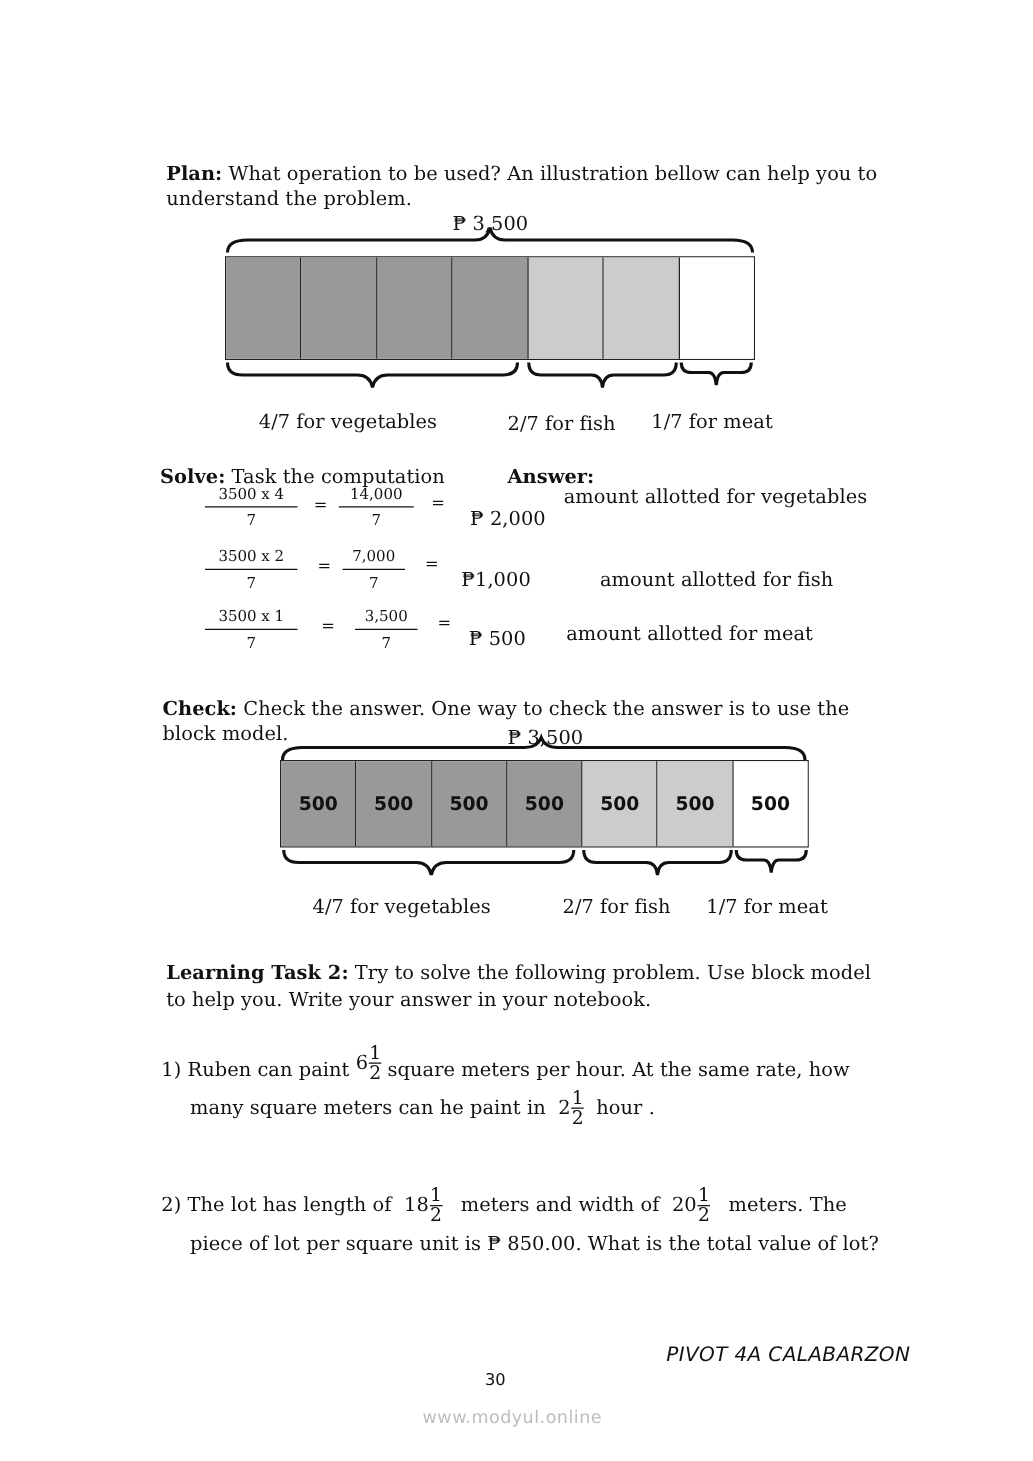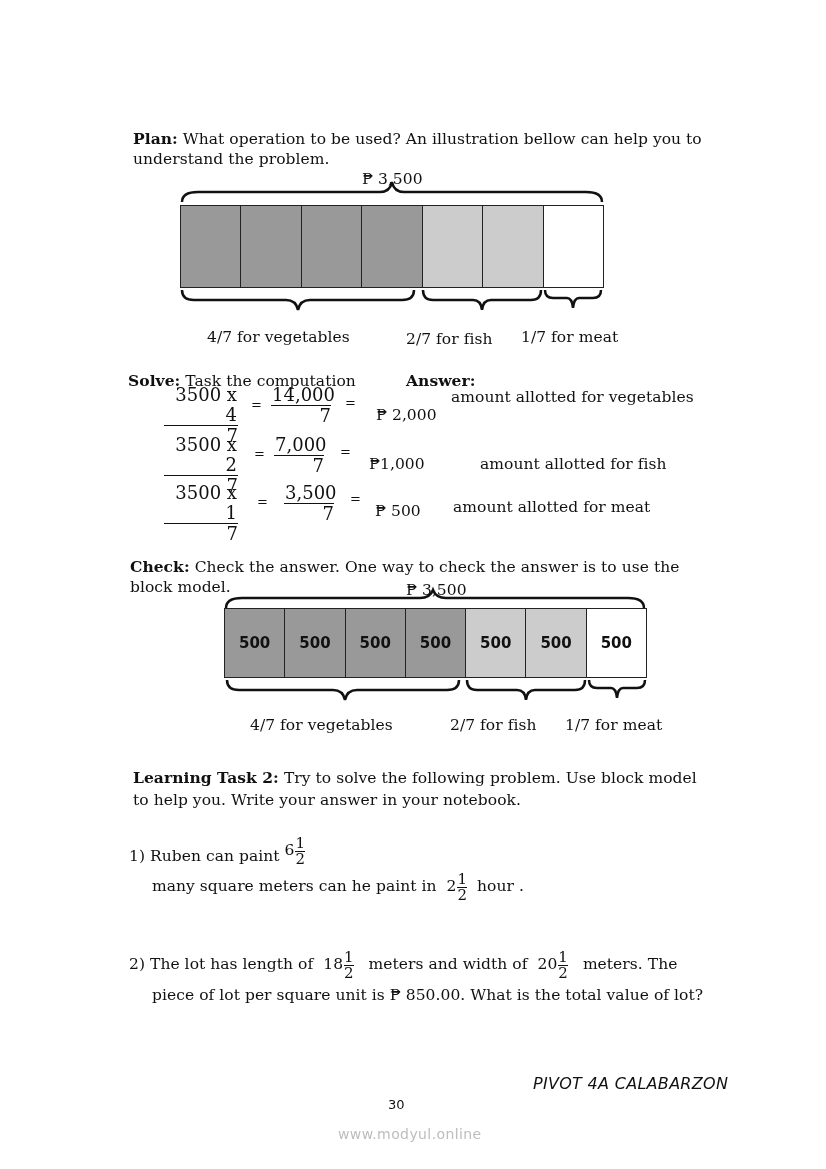--- a/index.html
+++ b/index.html
@@ -8,21 +8,21 @@
     .abs { position: absolute; }
     .txt { font-size: 15.5px; line-height: 20px; white-space: nowrap; letter-spacing: 0.05px; margin-top: 12px; }
     .bold { font-weight: bold; }
     .blockrow { position: absolute; display: flex; border: 1.5px solid #222; box-sizing: border-box; }
     .blk { flex: 1; border-right: 1.5px solid #222; box-sizing: border-box; display: flex; align-items: center; justify-content: center;
            font-family: "DejaVu Sans", "Liberation Sans", sans-serif; font-weight: bold; font-size: 15px; }
     .blk:last-child { border-right: none; }
     .dark { background: #999999; }
     .light { background: #cccccc; }
     .white { background: #ffffff; }
-    .frac { position: absolute; text-align: right; font-size: 18px; line-height: 20px; }
+    .frac { position: absolute; text-align: center; font-size: 12px; line-height: 20px; }
     .frac .num { border-bottom: 1.3px solid #111; padding: 0 1px; }
     .mixed { display: inline-block; position: relative; }
     .mfrac { display: inline-block; vertical-align: middle; text-align: center; font-size: 15px; line-height: 15px; margin-left: 1px; }
     .mfrac .n { display: block; border-bottom: 1px solid #111; }
     .mfrac .d { display: block; }
     .eq { position: absolute; font-size: 13px; }
     .footer-brand { font-family: "DejaVu Sans", "Liberation Sans", sans-serif; font-style: italic; font-size: 16px; letter-spacing: 0.3px; }
     .pagenum { font-family: "DejaVu Sans", "Liberation Sans", sans-serif; font-size: 13px; }
     .watermark { font-family: "DejaVu Sans", "Liberation Sans", sans-serif; font-size: 14px; color: #bdbdbd; letter-spacing: 0.4px; }
     svg.brace { position: absolute; overflow: visible; }
@@ -138,20 +138,21 @@
 
 <div class="abs txt" style="left:133px; top:756px;">
   <span class="bold">Learning Task 2:</span><span> Try to solve the following problem. Use  block  model</span>
 </div>
 <div class="abs txt" style="left:133px; top:778px;">to help you. Write your answer in your notebook.</div>
 
 <div class="abs txt" style="left:129px; top:820px; line-height:48px;">
   <span>1)</span>
   <span>Ruben can paint</span>
   <span class="mixed" style="top:-6px;"><span>6</span><span class="mfrac"><span class="n">1</span><span class="d">2</span></span></span>
+  <span>square meters per hour. At the same rate, how</span>
 </div>
 <div class="abs txt" style="left:152px; top:852px; line-height:44px;">
   <span>many square meters can he paint  in</span>
   &nbsp;<span class="mixed"><span>2</span><span class="mfrac"><span class="n">1</span><span class="d">2</span></span></span>
   &nbsp;<span>hour .</span>
 </div>
 
 <div class="abs txt" style="left:129px; top:930px; line-height:44px;">
   <span>2)</span>
   <span>The lot has length of</span>

